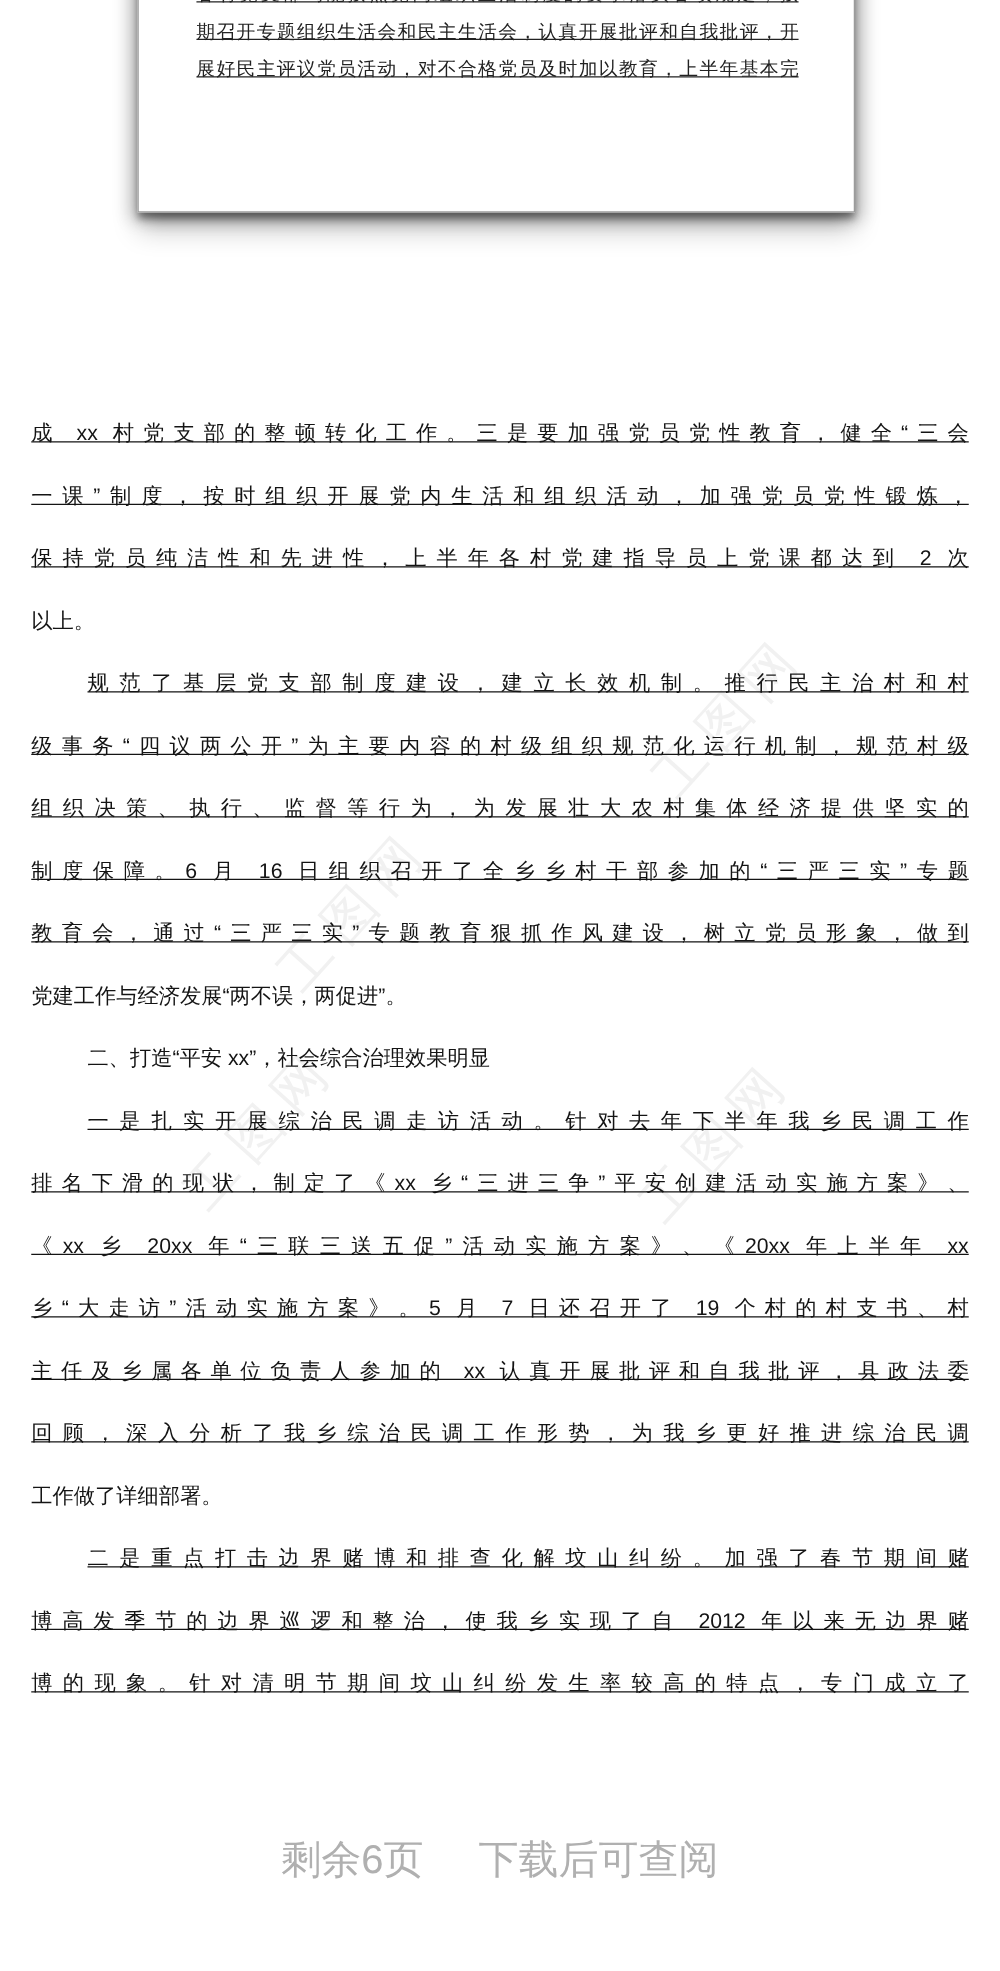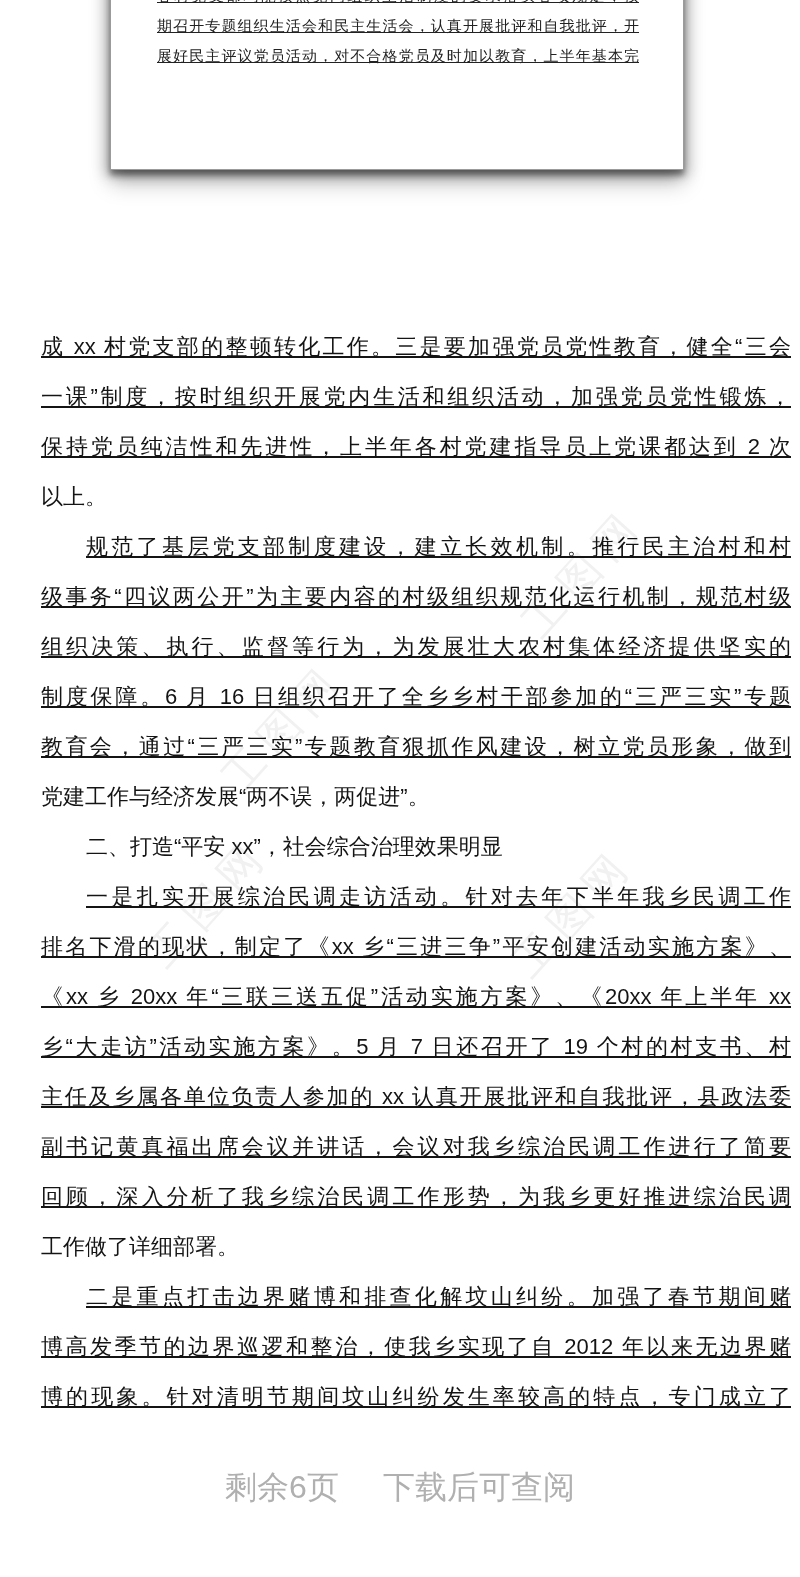--- a/index.html
+++ b/index.html
@@ -44,24 +44,23 @@
     white-space: nowrap;
     overflow: hidden;
   }
 
   
   .doc-body {
     position: absolute;
     left: 25px;
     top: 322px;
     width: 750px;
-    font-size: 22px;
+    font-size: 17px;
     color: #141414;
     z-index: 2;
-    margin-left: 16px;
   }
   .line {
     height: 50px;
     line-height: 50px;
   }
   .jline {
     text-align: justify;
     text-align-last: justify;
     text-decoration: underline;
   }
@@ -128,21 +127,20 @@
     <div class="line jline">组织决策、执行、监督等行为，为发展壮大农村集体经济提供坚实的</div>
     <div class="line jline">制度保障。6 月 16 日组织召开了全乡乡村干部参加的“三严三实”专题</div>
     <div class="line jline">教育会，通过“三严三实”专题教育狠抓作风建设，树立党员形象，做到</div>
     <div class="line eline">党建工作与经济发展“两不误，两促进”。</div>
     <div class="line eline indent">二、打造“平安 xx”，社会综合治理效果明显</div>
     <div class="line jline indent">一是扎实开展综治民调走访活动。针对去年下半年我乡民调工作</div>
     <div class="line jline">排名下滑的现状，制定了《xx 乡“三进三争”平安创建活动实施方案》、</div>
     <div class="line jline">《xx 乡 20xx 年“三联三送五促”活动实施方案》、《20xx 年上半年 xx</div>
     <div class="line jline">乡“大走访”活动实施方案》。5 月 7 日还召开了 19 个村的村支书、村</div>
     <div class="line jline">主任及乡属各单位负责人参加的 xx 认真开展批评和自我批评，县政法委</div>
-    <div class="line jline">副书记黄真福出席会议并讲话，会议对我乡综治民调工作进行了简要</div>
     <div class="line jline">回顾，深入分析了我乡综治民调工作形势，为我乡更好推进综治民调</div>
     <div class="line eline">工作做了详细部署。</div>
     <div class="line jline indent">二是重点打击边界赌博和排查化解坟山纠纷。加强了春节期间赌</div>
     <div class="line jline">博高发季节的边界巡逻和整治，使我乡实现了自 2012 年以来无边界赌</div>
     <div class="line jline">博的现象。针对清明节期间坟山纠纷发生率较高的特点，专门成立了</div>
   </div>
 
 <div class="footer">
   <span>剩余6页</span><span class="hint">下载后可查阅</span>
 </div>

